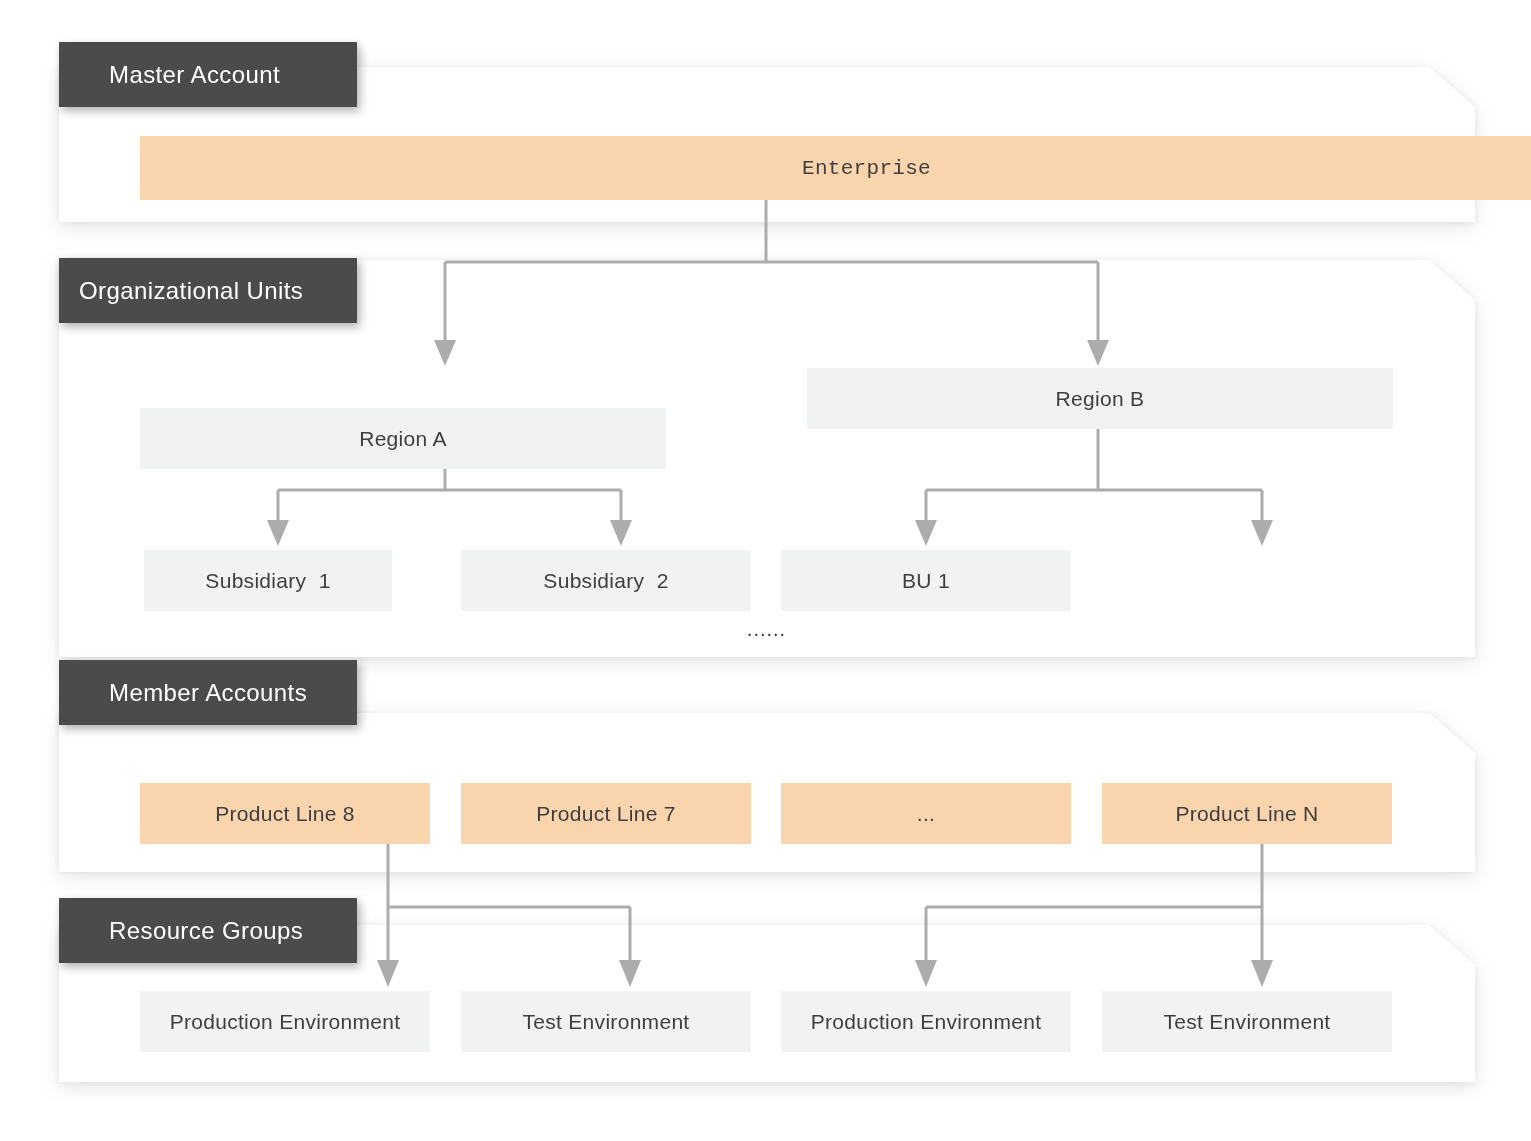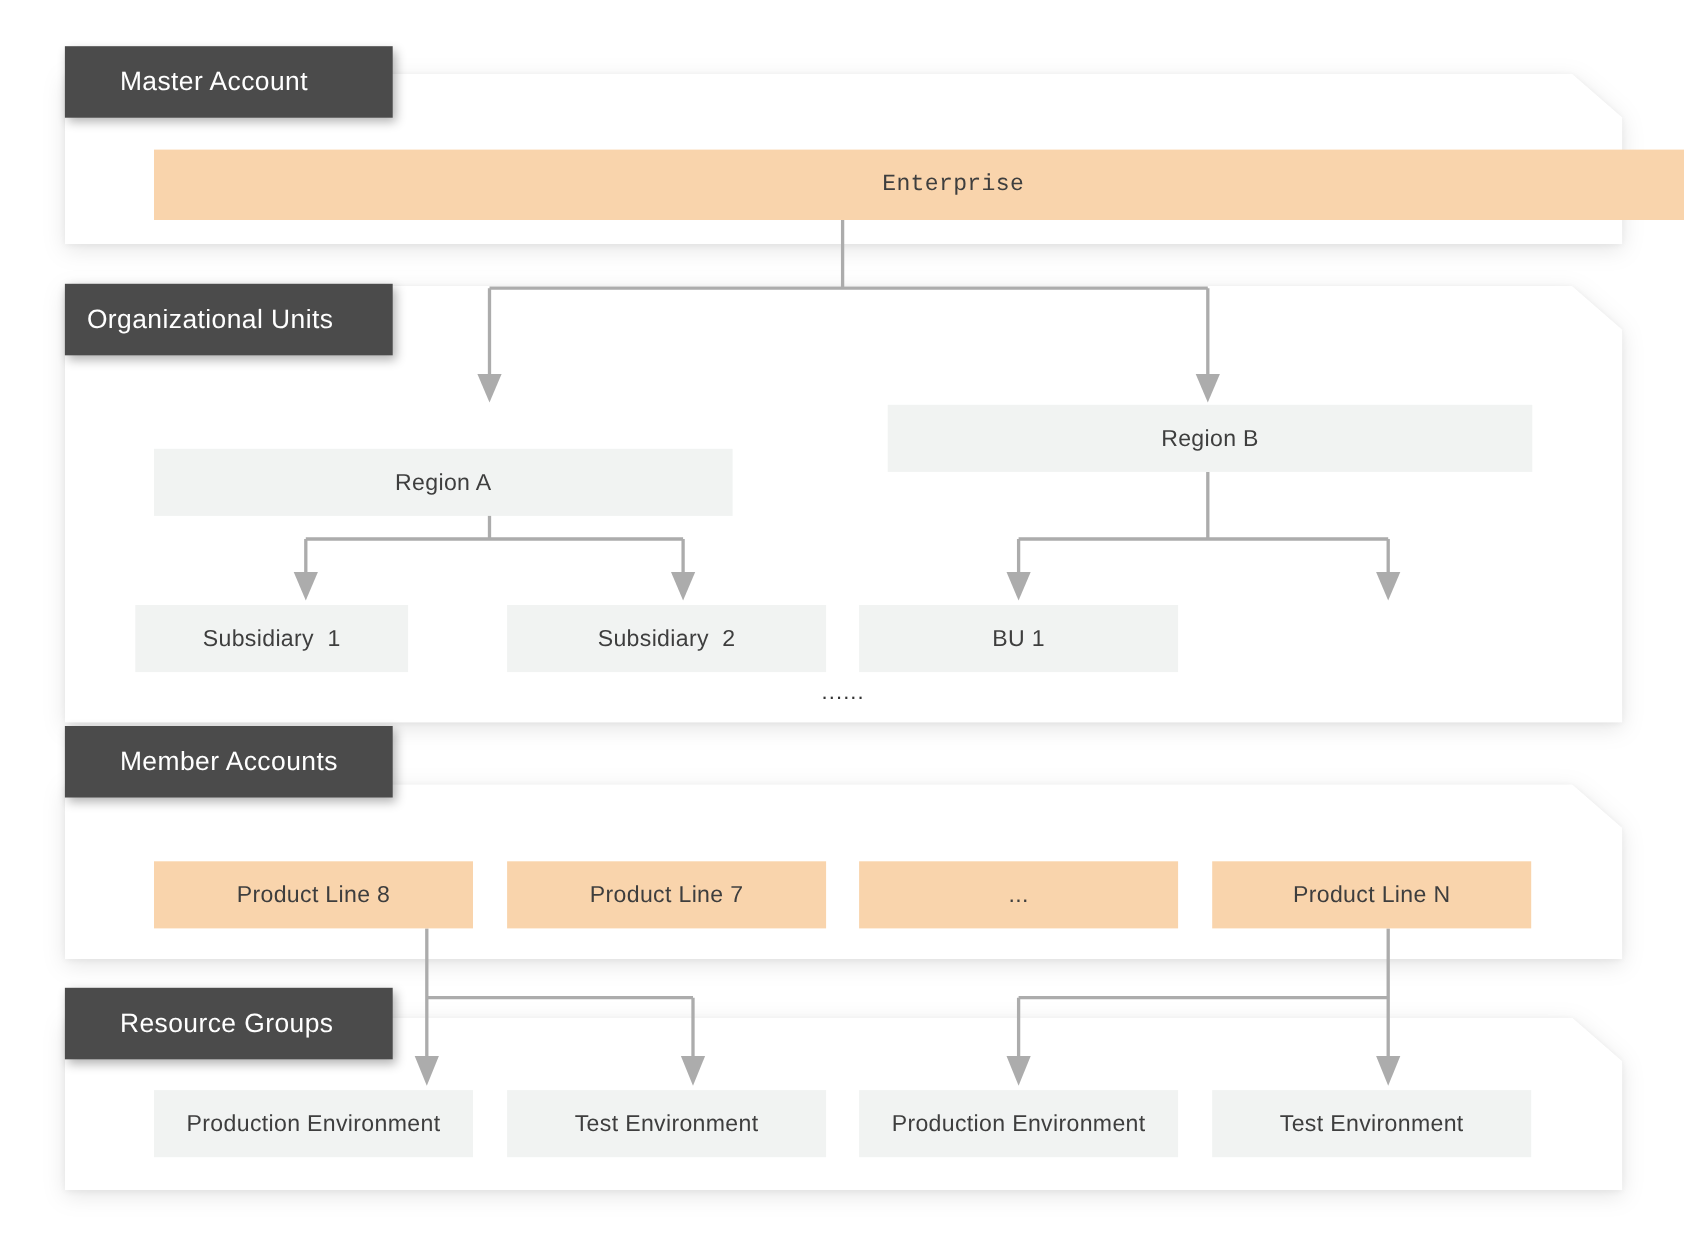--- a/index.html
+++ b/index.html
@@ -81,21 +81,21 @@
   <div class="section-label" style="left:59px;top:42px;">Master Account</div>
   <div class="section-label" style="left:59px;top:258px;padding-left:20px;">Organizational Units</div>
   <div class="section-label" style="left:59px;top:660px;">Member Accounts</div>
   <div class="section-label" style="left:59px;top:898px;">Resource Groups</div>
 
   <div class="node accent" style="left:140px;top:136px;width:1453px;height:64px;font-family:Liberation Mono, monospace;">Enterprise</div>
 
   <div class="node neutral" style="left:140px;top:372px;width:526px;height:61px;margin-top:36px;">Region A</div>
   <div class="node neutral" style="left:807px;top:368px;width:586px;height:61px;">Region B</div>
 
-  <div class="node neutral" style="left:123px;top:550px;width:248px;height:61px;">Subsidiary  1</div>
+  <div class="node neutral" style="left:144px;top:550px;width:248px;height:61px;">Subsidiary  1</div>
   <div class="node neutral" style="left:461px;top:550px;width:290px;height:61px;">Subsidiary  2</div>
   <div class="node neutral" style="left:781px;top:550px;width:290px;height:61px;">BU 1</div>
 
   <div class="ellipsis">......</div>
 
   <div class="node accent" style="left:140px;top:783px;width:290px;height:61px;">Product Line 8</div>
   <div class="node accent" style="left:461px;top:783px;width:290px;height:61px;">Product Line 7</div>
   <div class="node accent" style="left:781px;top:783px;width:290px;height:61px;">...</div>
   <div class="node accent" style="left:1102px;top:783px;width:290px;height:61px;">Product Line N</div>
 

